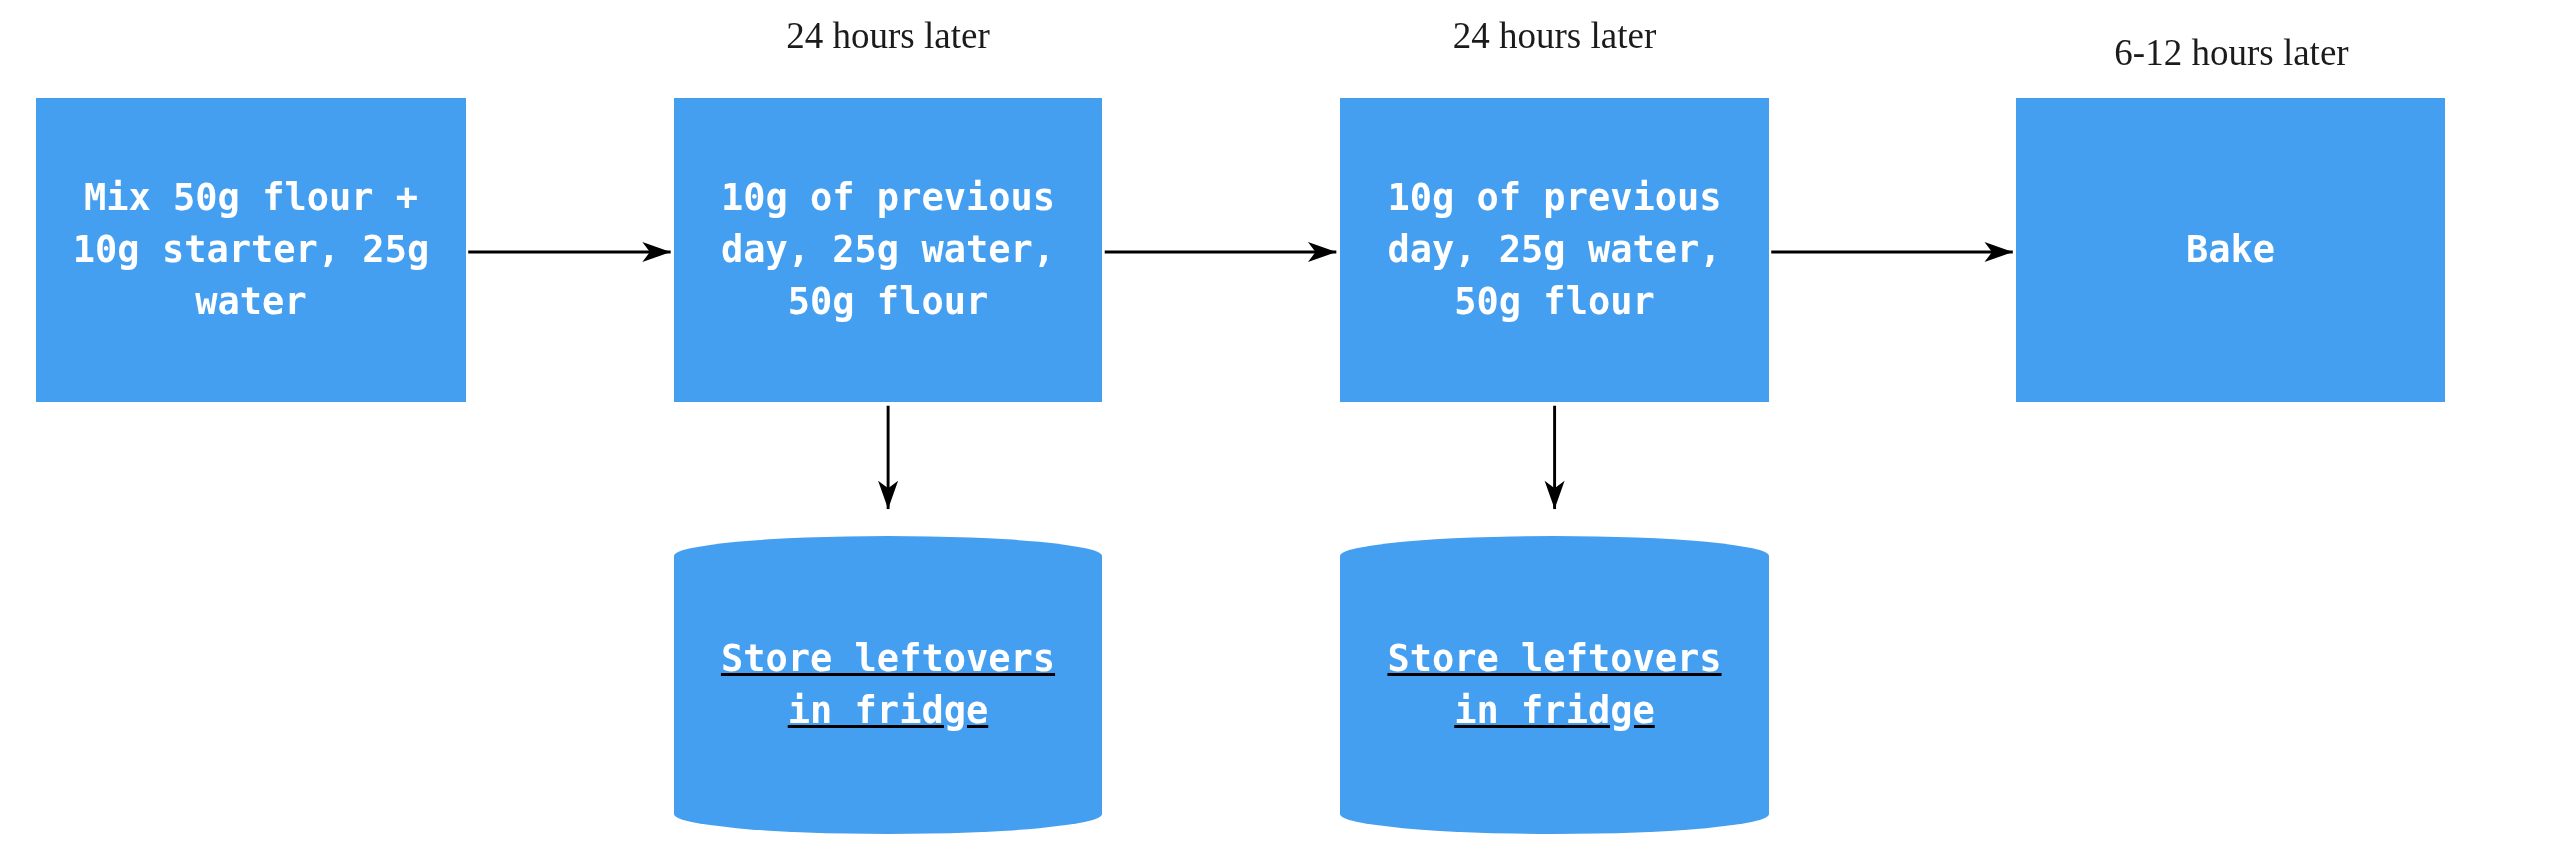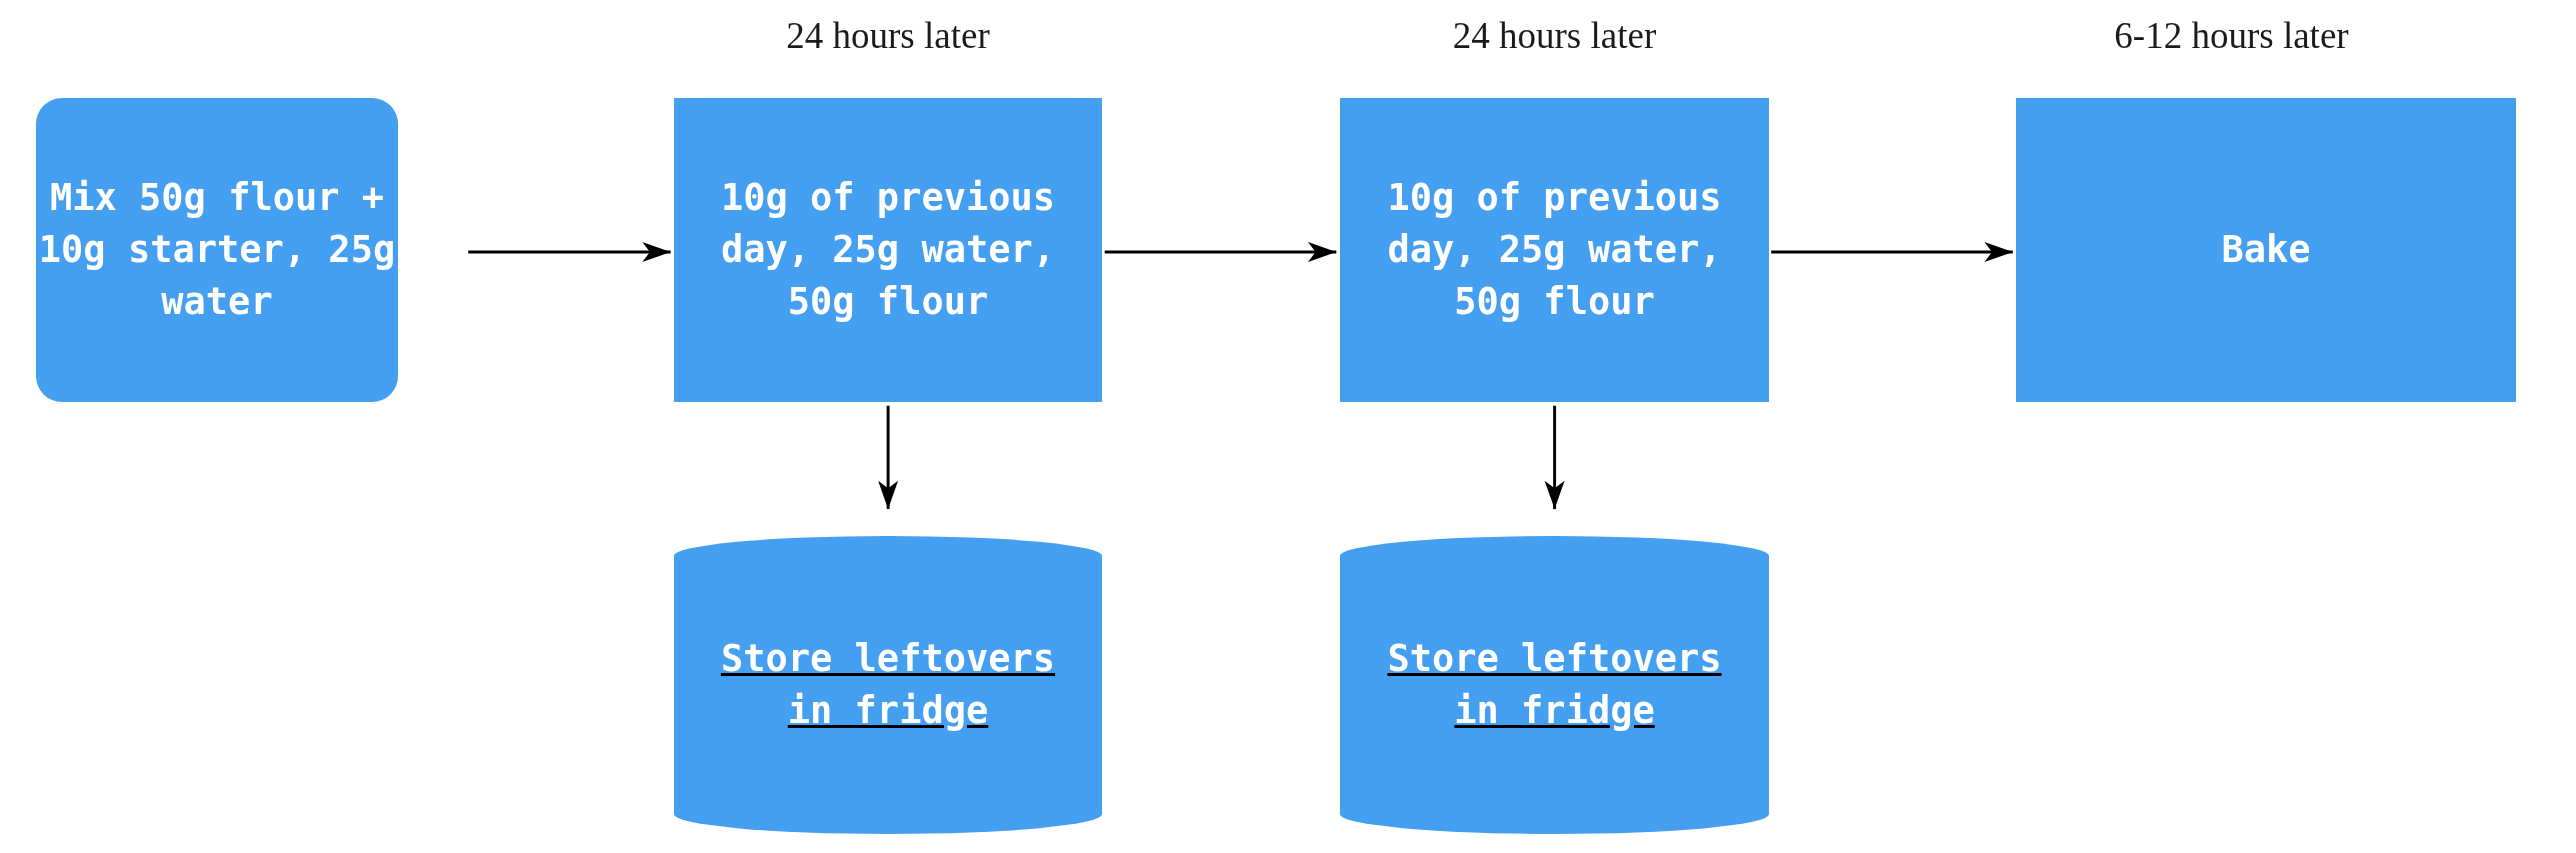--- a/index.html
+++ b/index.html
@@ -92,41 +92,41 @@
     <line class="edge" x1="1326" y1="302.5" x2="1604" y2="302.5" marker-end="url(#ah)"></line>
     <line class="edge" x1="2126" y1="302.5" x2="2416" y2="302.5" marker-end="url(#ah)"></line>
     <line class="edge" x1="1066" y1="487" x2="1066" y2="611" marker-end="url(#ah)"></line>
     <line class="edge" x1="1866" y1="487" x2="1866" y2="611" marker-end="url(#ah)"></line>
   </svg>
 
   <div class="annotation" style="left:674px; width:428px;">24 hours later</div>
 
   <div class="annotation" style="left:1340px; width:429px;">24 hours later</div>
 
-  <div class="annotation" style="left:2016px; width:431px;">6-12 hours later</div>
+  <div class="annotation" style="left:2016px; width:431px;margin-top:17px;">6-12 hours later</div>
 
-  <div class="node rect" style="left:36px; width:362px;border-radius:26px;">
+  <div class="node rect" style="left:36px; width:430px;">
     <span class="node-label">Mix 50g flour +
 10g starter, 25g
 water</span>
   </div>
 
   <div class="node rect" style="left:674px; width:428px;">
     <span class="node-label">10g of previous
 day, 25g water,
 50g flour</span>
   </div>
 
   <div class="node rect" style="left:1340px; width:429px;">
     <span class="node-label">10g of previous
 day, 25g water,
 50g flour</span>
   </div>
 
-  <div class="node rect" style="left:2016px; width:500px;">
+  <div class="node rect" style="left:2016px; width:429px;">
     <span class="node-label">Bake</span>
   </div>
 
   <div class="node cylinder" style="left:674px; width:428px;">
     <span class="node-label">Store leftovers
 in fridge</span>
   </div>
 
   <div class="node cylinder" style="left:1340px; width:429px;">
     <span class="node-label">Store leftovers

